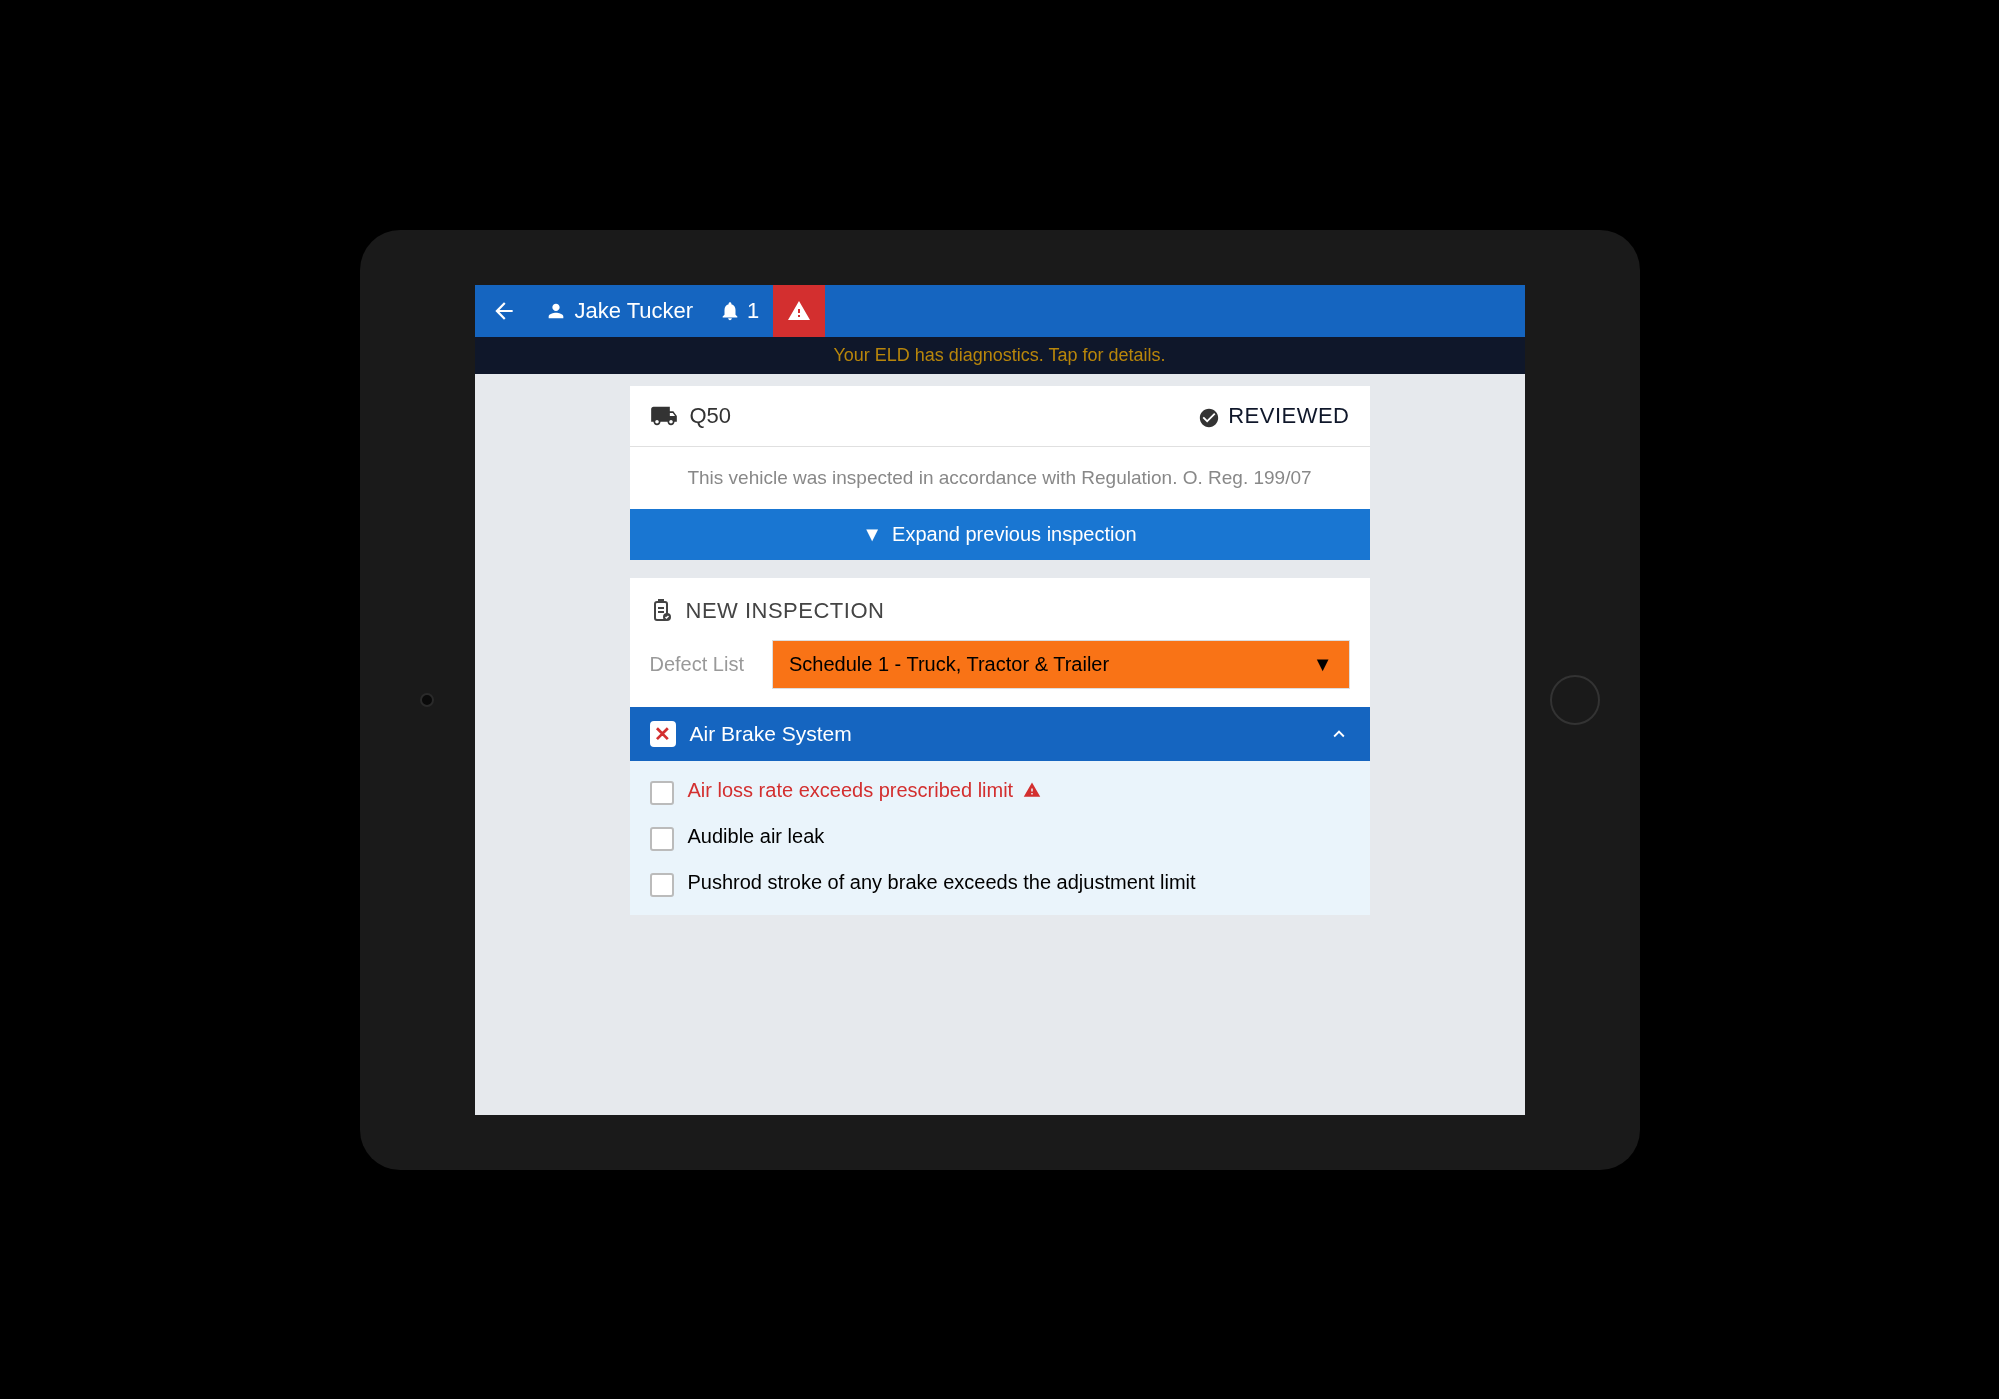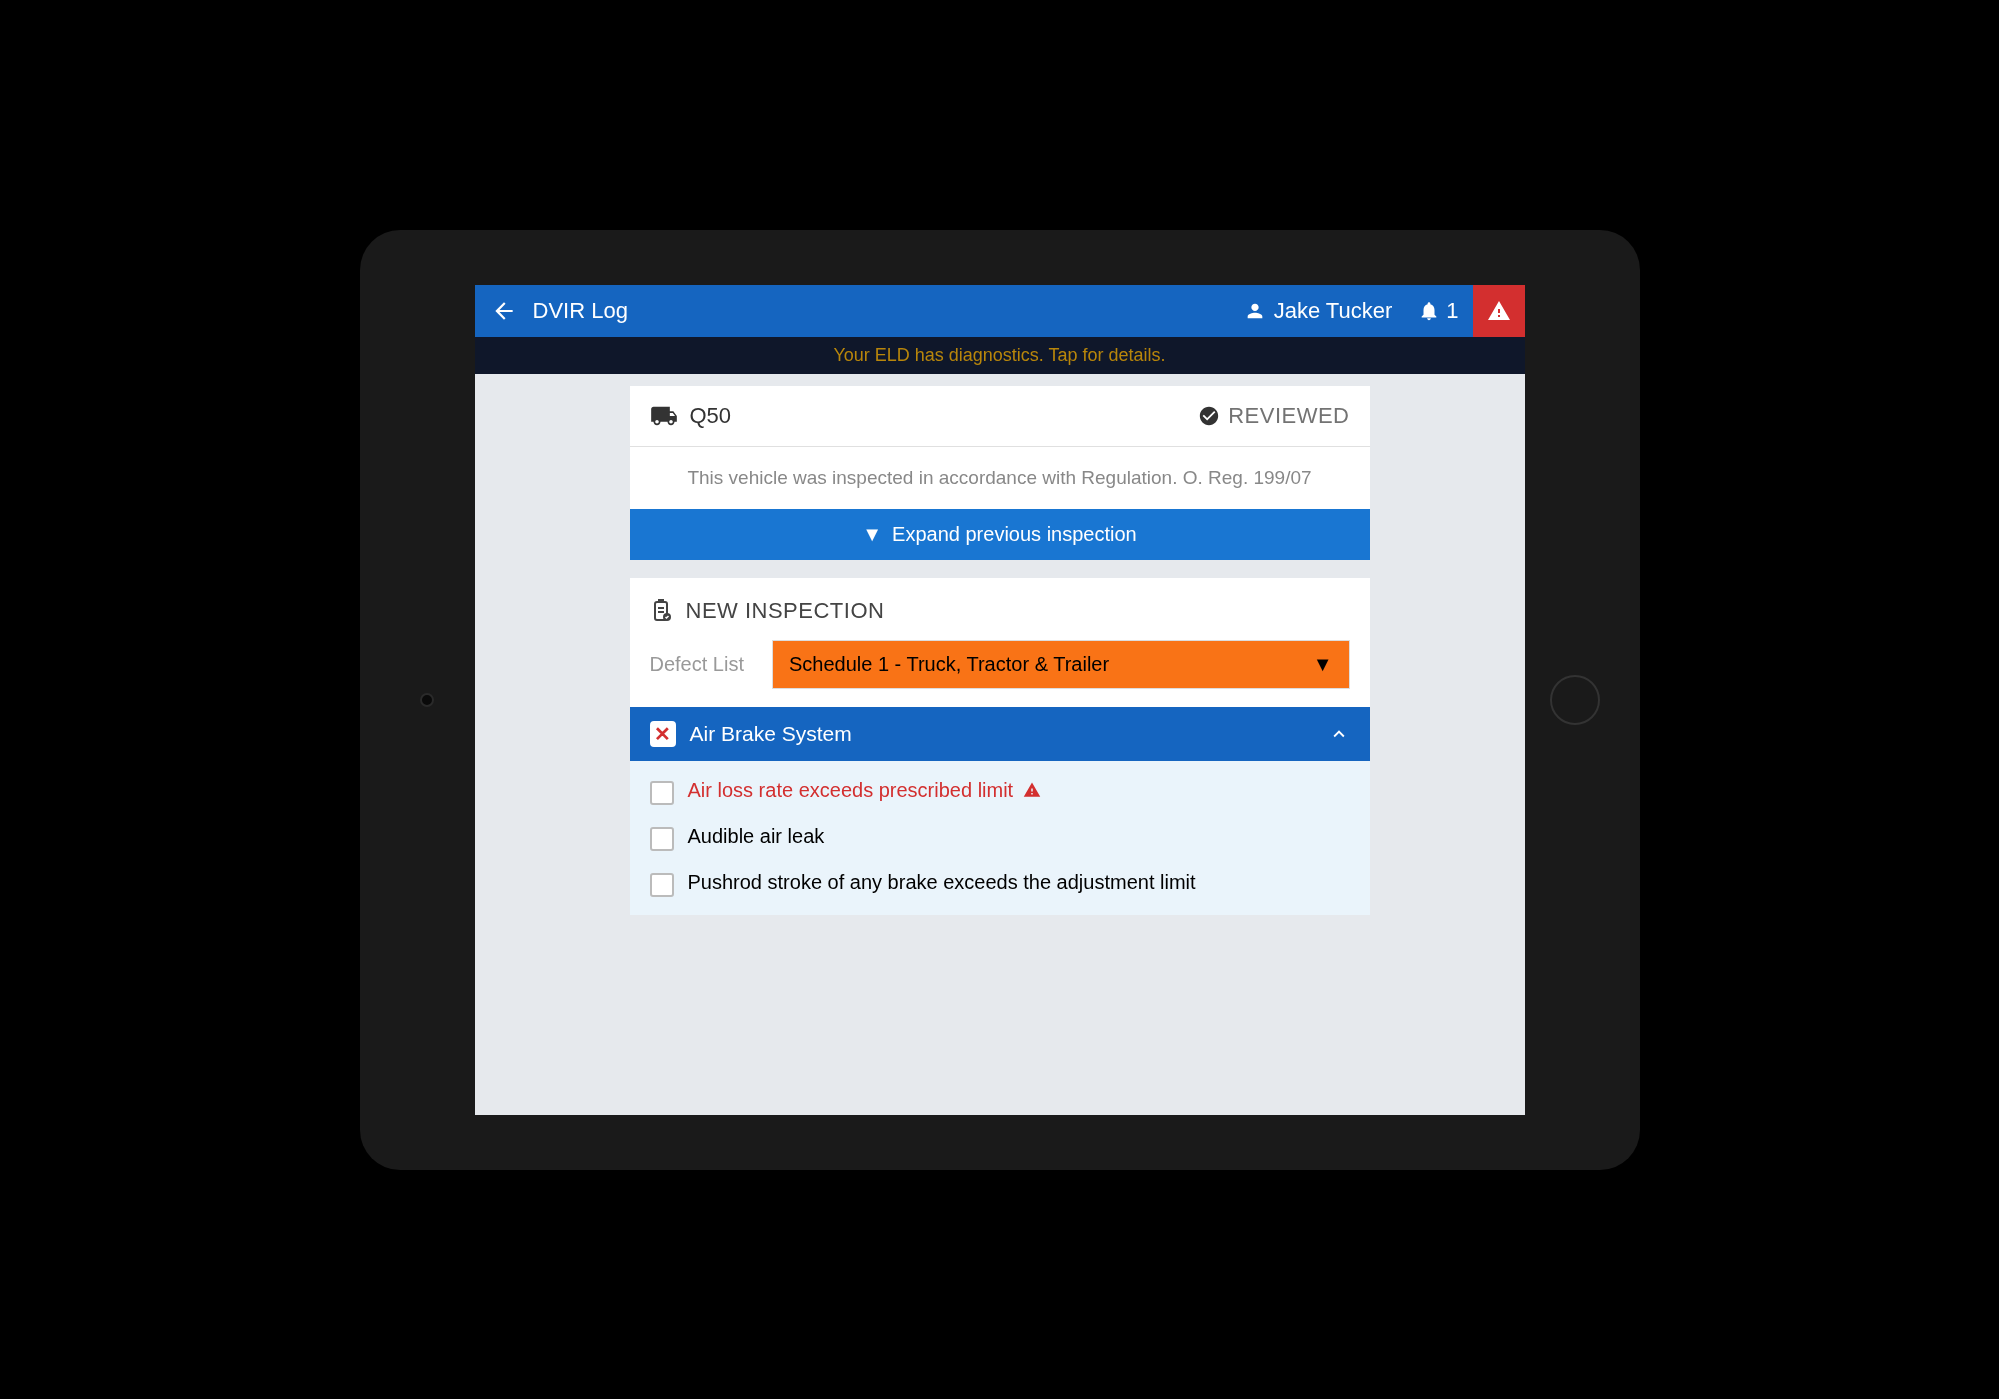--- a/index.html
+++ b/index.html
@@ -114,23 +114,23 @@
       font-size: 22px;
     }
     .vehicle-header .spacer { flex: 1; }
     .vehicle-name {
       font-weight: 500;
       color: #333;
       margin-left: 12px;
     }
     .status-reviewed {
       display: flex;
-      align-items: center;
+      align-items: flex-end;
       gap: 8px;
-      color: #737373;
+      color: #0f172a;
       font-weight: 500;
       letter-spacing: 0.5px;
     }
     .compliance-text {
       text-align: center;
       color: #888;
       font-size: 19px;
       padding: 20px 30px;
     }
     .expand-button {
@@ -261,21 +261,20 @@
   <div class="home-button"></div>
 
   <div class="screen">
 
     <div class="header">
       <div class="back-arrow">
         <svg width="26" height="26" viewBox="0 0 24 24" fill="#fff">
             <path d="M20 11H7.83l5.59-5.59L12 4l-8 8 8 8 1.41-1.41L7.83 13H20v-2z"></path>
           </svg>
       </div>
-      <div class="header-title">DVIR Log</div>
       <div class="header-user">
         <svg width="22" height="22" viewBox="0 0 24 24" fill="#fff">
             <path d="M12 12c2.21 0 4-1.79 4-4s-1.79-4-4-4-4 1.79-4 4 1.79 4 4 4zm0 2c-2.67 0-8 1.34-8 4v2h16v-2c0-2.66-5.33-4-8-4z"></path>
           </svg>
         <span>Jake Tucker</span>
       </div>
       <div class="header-notif">
         <svg width="22" height="22" viewBox="0 0 24 24" fill="#fff">
             <path d="M12 22c1.1 0 2-.9 2-2h-4c0 1.1.89 2 2 2zm6-6v-5c0-3.07-1.64-5.64-4.5-6.32V4c0-.83-.67-1.5-1.5-1.5s-1.5.67-1.5 1.5v.68C7.63 5.36 6 7.92 6 11v5l-2 2v1h16v-1l-2-2z"></path>
           </svg>

